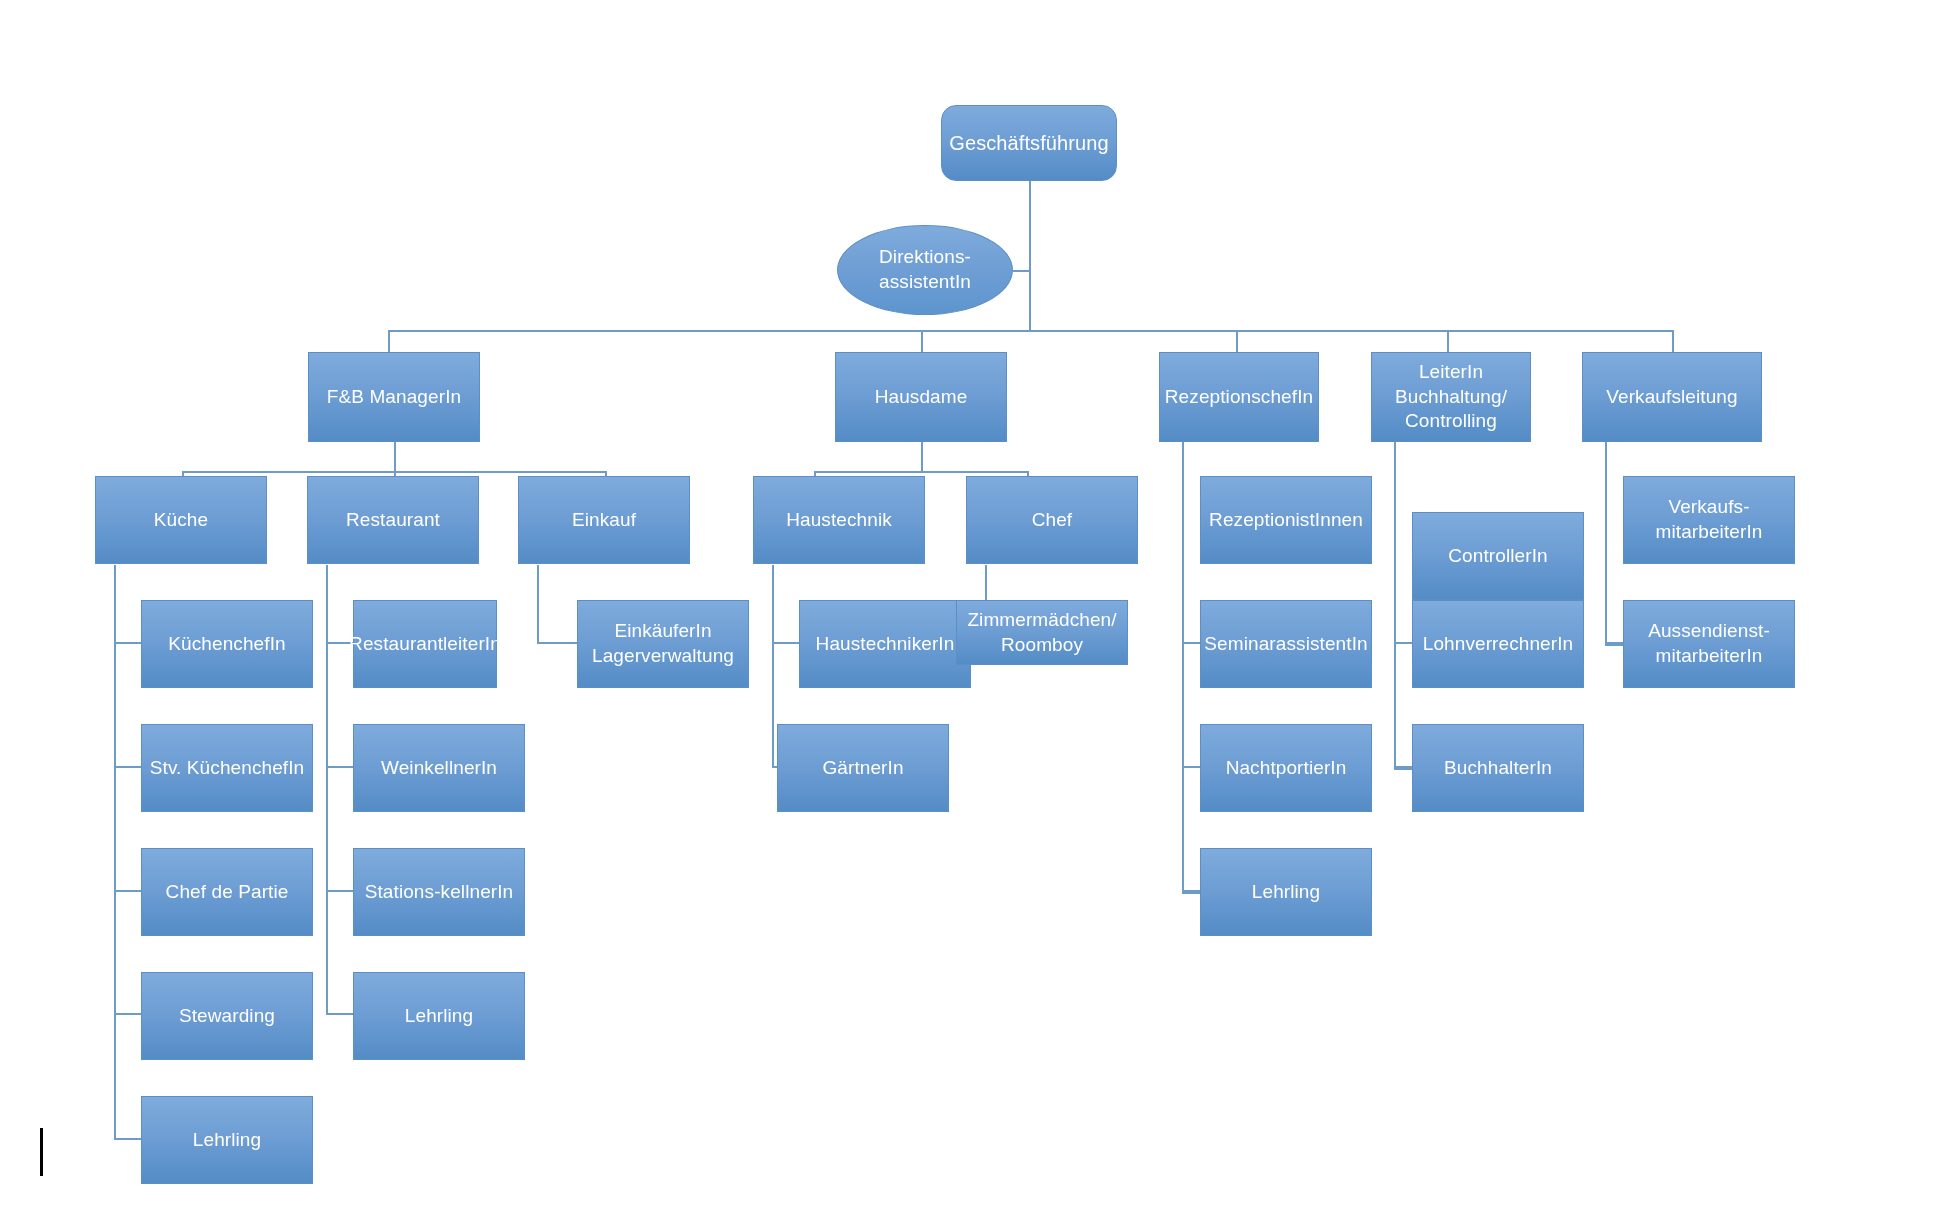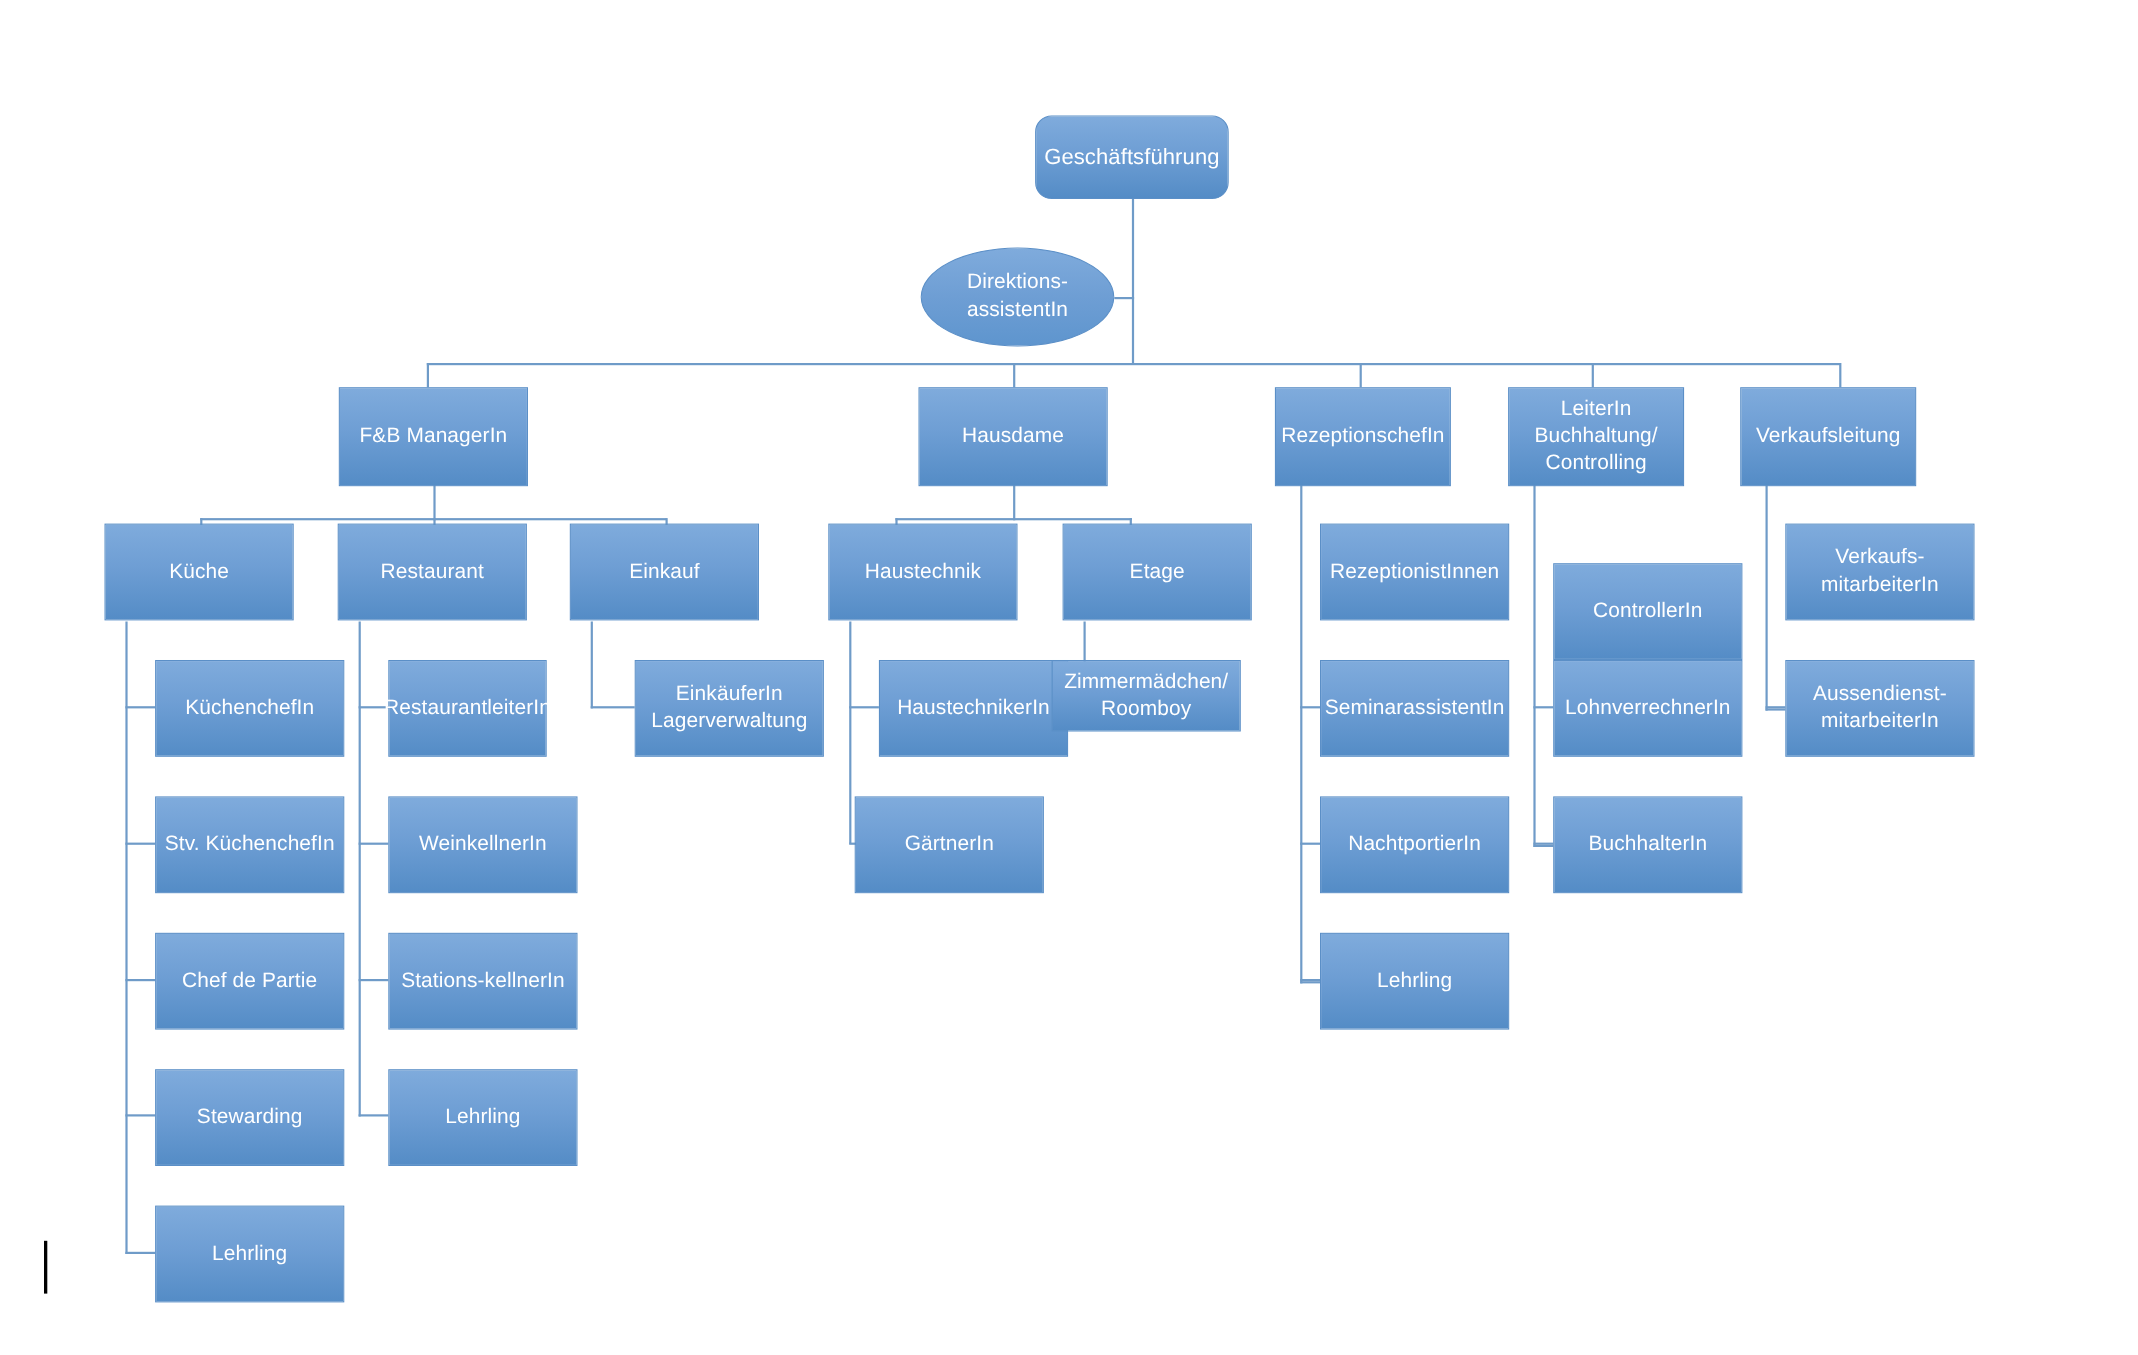--- a/index.html
+++ b/index.html
@@ -154,42 +154,42 @@
   <div class="node" style="left:1159px; top:352px; width:160px; height:90px;">
     <span class="label">RezeptionschefIn</span>
   </div>
 
   <div class="node" style="left:1371px; top:352px; width:160px; height:90px;">
     <span class="label">LeiterIn
 Buchhaltung/
 Controlling</span>
   </div>
 
-  <div class="node" style="left:1582px; top:352px; width:160px; height:90px;">
+  <div class="node" style="left:1582px; top:352px; width:180px; height:90px;">
     <span class="label">Verkaufsleitung</span>
   </div>
 
   <div class="node" style="left:95px; top:476px; width:172px; height:88px;">
     <span class="label">Küche</span>
   </div>
 
   <div class="node" style="left:307px; top:476px; width:172px; height:88px;">
     <span class="label">Restaurant</span>
   </div>
 
   <div class="node" style="left:518px; top:476px; width:172px; height:88px;">
     <span class="label">Einkauf</span>
   </div>
 
   <div class="node" style="left:753px; top:476px; width:172px; height:88px;">
     <span class="label">Haustechnik</span>
   </div>
 
   <div class="node" style="left:966px; top:476px; width:172px; height:88px;">
-    <span class="label">Etage</span>
+    <span class="label">Chef</span>
   </div>
 
   <div class="node" style="left:1200px; top:476px; width:172px; height:88px;">
     <span class="label">RezeptionistInnen</span>
   </div>
 
   <div class="node" style="left:1412px; top:476px; width:172px; height:88px;margin-top:36px;">
     <span class="label">ControllerIn</span>
   </div>
 

